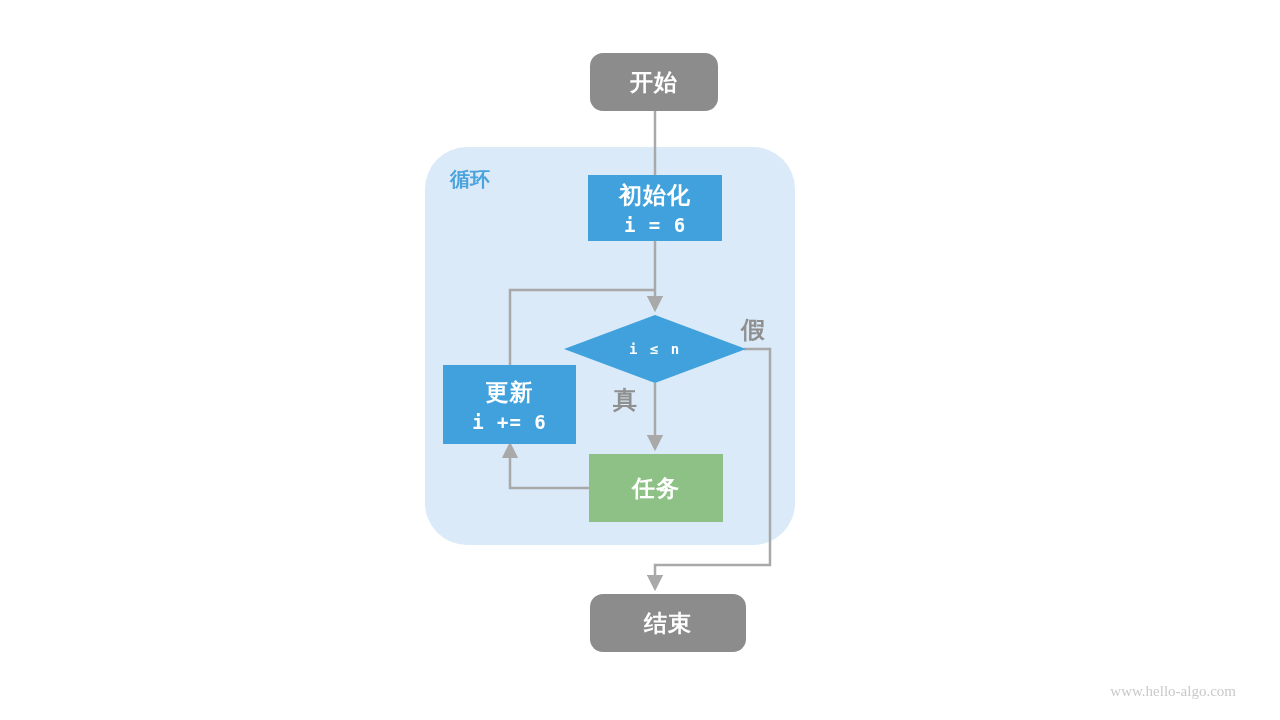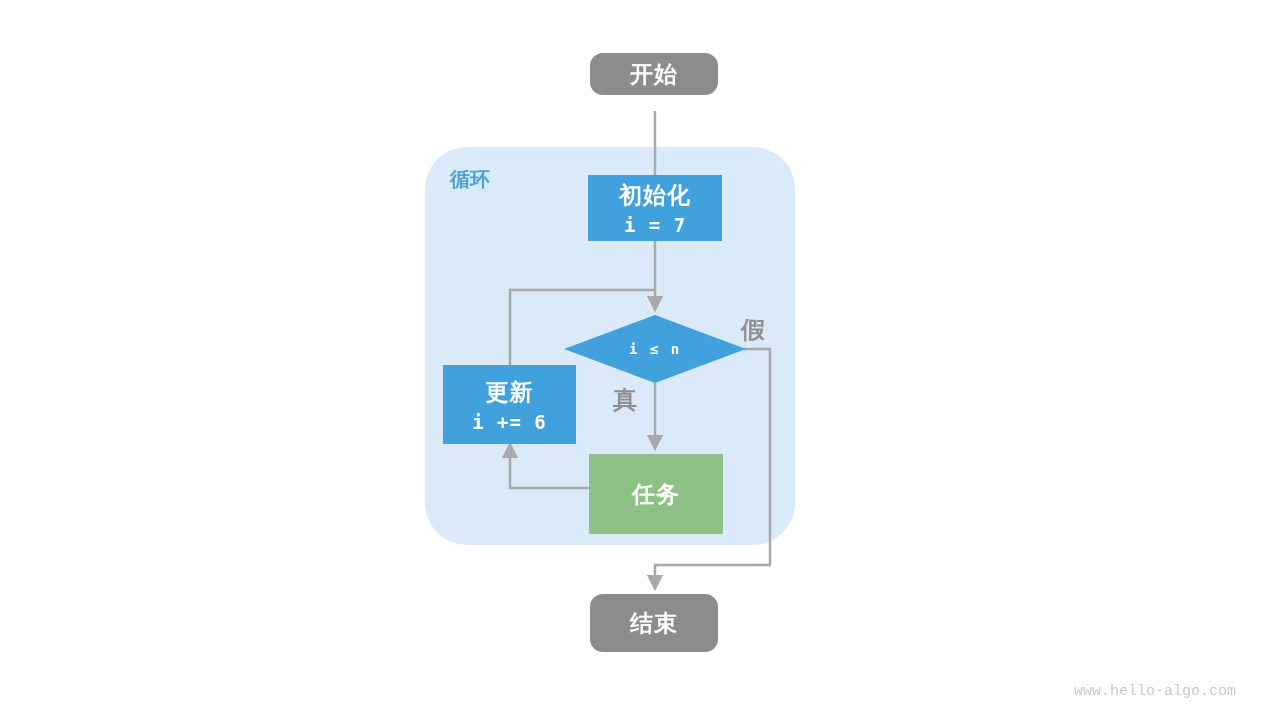--- a/index.html
+++ b/index.html
@@ -65,25 +65,25 @@
     font-weight: bold;
     margin-top: 3px;
     letter-spacing: 1px;
   }
   .terminal {
     background: var(--color-node-gray);
     border-radius: 13px;
   }
   .process-blue { background: var(--color-node-blue); }
   .process-green { background: var(--color-node-green); }
-  #node-start { left: 590px; top: 53px;  width: 128px; height: 42px; }
-  #node-end   { left: 590px; top: 594px; width: 128px; height: 58px; }
+  #node-start { left: 590px; top: 53px;  width: 128px; height: 58px; }
+  #node-end   { left: 590px; top: 594px; width: 156px; height: 58px; }
   #node-init  { left: 588px; top: 175px; width: 134px; height: 66px; }
   #node-update{ left: 443px; top: 365px; width: 133px; height: 79px; }
-  #node-task  { left: 589px; top: 454px; width: 134px; height: 80px; }
+  #node-task  { left: 589px; top: 454px; width: 134px; height: 68px; }
   #cond-text {
     position: absolute;
     left: 564px; top: 315px;
     width: 182px; height: 68px;
     z-index: 2;
     display: flex;
     align-items: center;
     justify-content: center;
     color: var(--color-text-light);
     font-family: "DejaVu Sans Mono", "Liberation Mono", monospace;
@@ -97,21 +97,21 @@
     font-size: 24px;
     font-weight: bold;
     color: var(--color-edge-label);
   }
   #label-false { left: 741px; top: 314px; }
   #label-true  { left: 613px; top: 384px; }
   .watermark {
     position: absolute;
     right: 44px; bottom: 20px;
     z-index: 3;
-    font-family: Liberation Mono, monospace;
+    font-family: Liberation Serif, serif;
     font-size: 15px;
     color: var(--color-watermark);
   }
 </style>
 </head>
 <body>
 
 <div id="canvas">
 
   <div class="loop-container"></div>
@@ -138,21 +138,21 @@
 
     <polygon id="cond-diamond" points="655,315 746,349 655,383 564,349"></polygon>
   </svg>
 
   <div id="node-start" class="node terminal">
     <span class="zh">开始</span>
   </div>
 
   <div id="node-init" class="node process-blue">
     <span class="zh">初始化</span>
-    <span class="code">i = 7</span>
+    <span class="code">i = 6</span>
   </div>
 
   <div id="cond-text">i ≤ n</div>
 
   <div id="node-update" class="node process-blue">
     <span class="zh">更新</span>
     <span class="code">i += 6</span>
   </div>
 
   <div id="node-task" class="node process-green">

